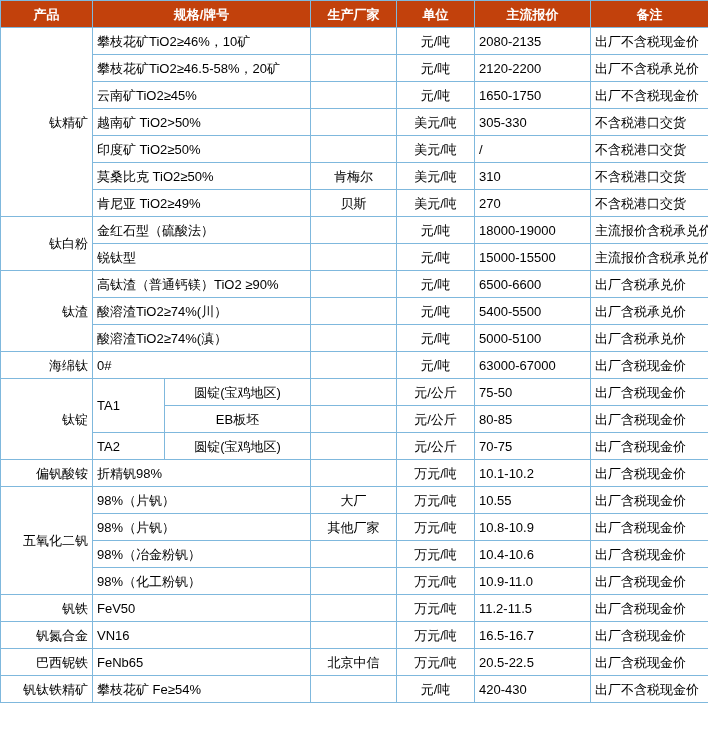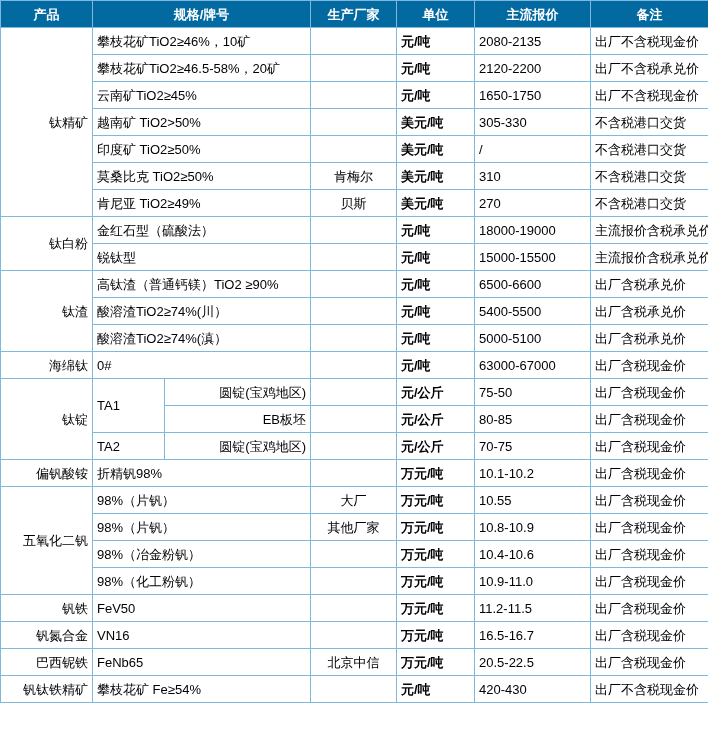--- a/index.html
+++ b/index.html
@@ -24,46 +24,46 @@
     font-size: 13px;
     padding: 0 4px;
     height: 27px;
     line-height: 15px;
     vertical-align: middle;
     box-sizing: border-box;
     overflow: hidden;
     white-space: nowrap;
   }
   thead th {
-    background: #0369a1;
+    background: #c2410c;
     color: #ffffff;
     font-weight: bold;
     text-align: center;
     border: 1px solid #22a7e8;
     font-size: 14px;
     height: 30px;
   }
   td.cat {
     text-align: right;
     font-weight: normal;
   }
   td.spec {
     text-align: left;
     padding-left: 6px;
   }
   td.spec2 {
-    text-align: right;
+    text-align: center;
     padding-left: 6px;
     margin-top: 25px;
   }
   td.maker {
     text-align: center;
   }
   td.unit {
-    font-weight: bold;
+    text-align: center;
   }
   td.price {
     margin-top: 45px;
   }
   td.note {
     text-align: left;
   }
   .col-cat { width: 92px; }
   .col-maker { width: 86px; }
   .col-unit { width: 78px; }

